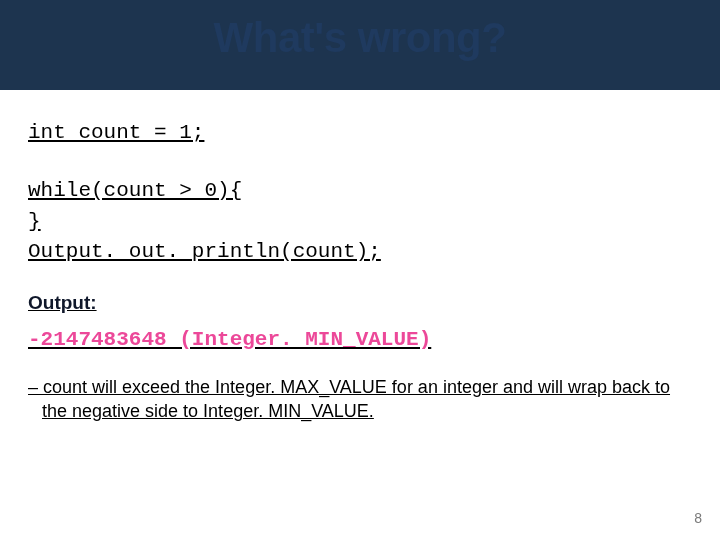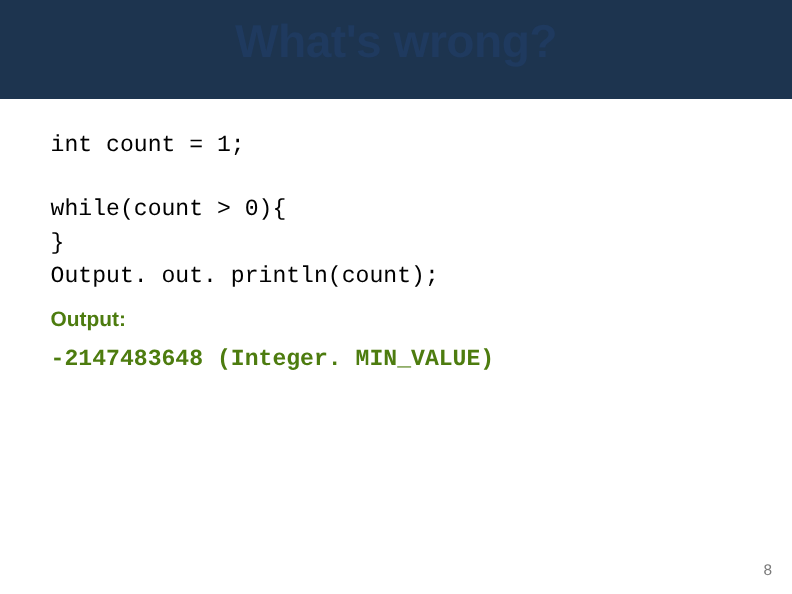--- a/index.html
+++ b/index.html
@@ -23,43 +23,44 @@
       left: 0;
       width: 100%;
       text-align: center;
       font-family: Verdana, Geneva, sans-serif;
       font-weight: bold;
       font-size: 42px;
       color: #1f3a5f;
       letter-spacing: -0.5px;
     }
     .content {
-      padding: 28px 42px 0 46px;
+      padding: 28px 42px 0 28px;
+      text-decoration: underline;
     }
     .code-block {
       font-family: "Courier New", Courier, monospace;
       font-size: 21px;
       color: #000;
       line-height: 1.45;
       white-space: pre;
     }
     .spacer1 { height: 28px; }
     .output-label {
       font-family: Verdana, Geneva, sans-serif;
       font-weight: bold;
       font-size: 19px;
-      color: #4d7c0f;
-      margin-top: 12px;
+      color: #0f172a;
+      margin-top: 24px;
       margin-bottom: 14px;
     }
     .output-line {
       font-family: "Courier New", Courier, monospace;
       font-weight: bold;
       font-size: 21px;
-      color: #4d7c0f;
+      color: #ec4899;
     }
     .explain {
       font-family: Verdana, Geneva, sans-serif;
       font-size: 18px;
       color: #000;
       margin-top: 24px;
       line-height: 1.35;
       padding-left: 14px;
       text-indent: -14px;
     }
@@ -81,15 +82,16 @@
 <div class="content">
   <div class="code-block">int count = 1;</div>
   <div class="spacer1"></div>
   <div class="code-block">while(count &gt; 0){</div>
   <div class="code-block">}</div>
   <div class="code-block">Output. out. println(count);</div>
 
   <div class="output-label">Output:</div>
   <div class="output-line">-2147483648 (Integer. MIN_VALUE)</div>
 
+  <div class="explain">– count will exceed the Integer. MAX_VALUE for an integer and will wrap back to the negative side to Integer. MIN_VALUE.</div>
 </div>
 
 <div class="page-num">8</div>
 
 </body></html>

